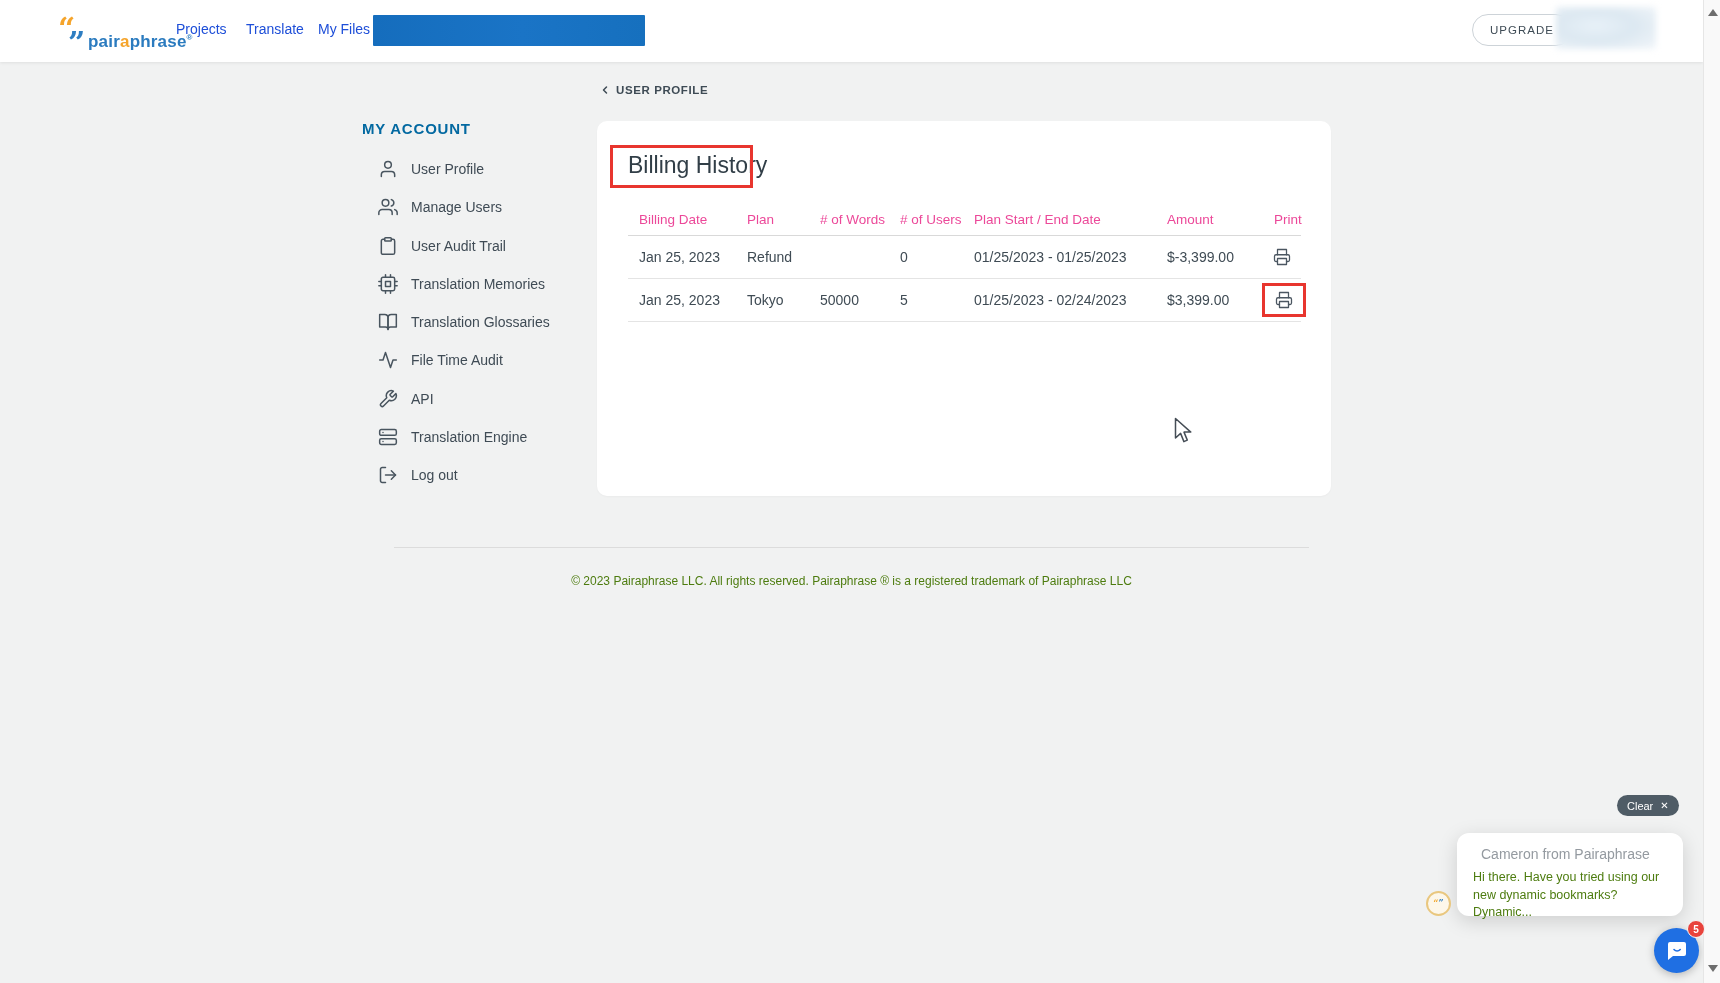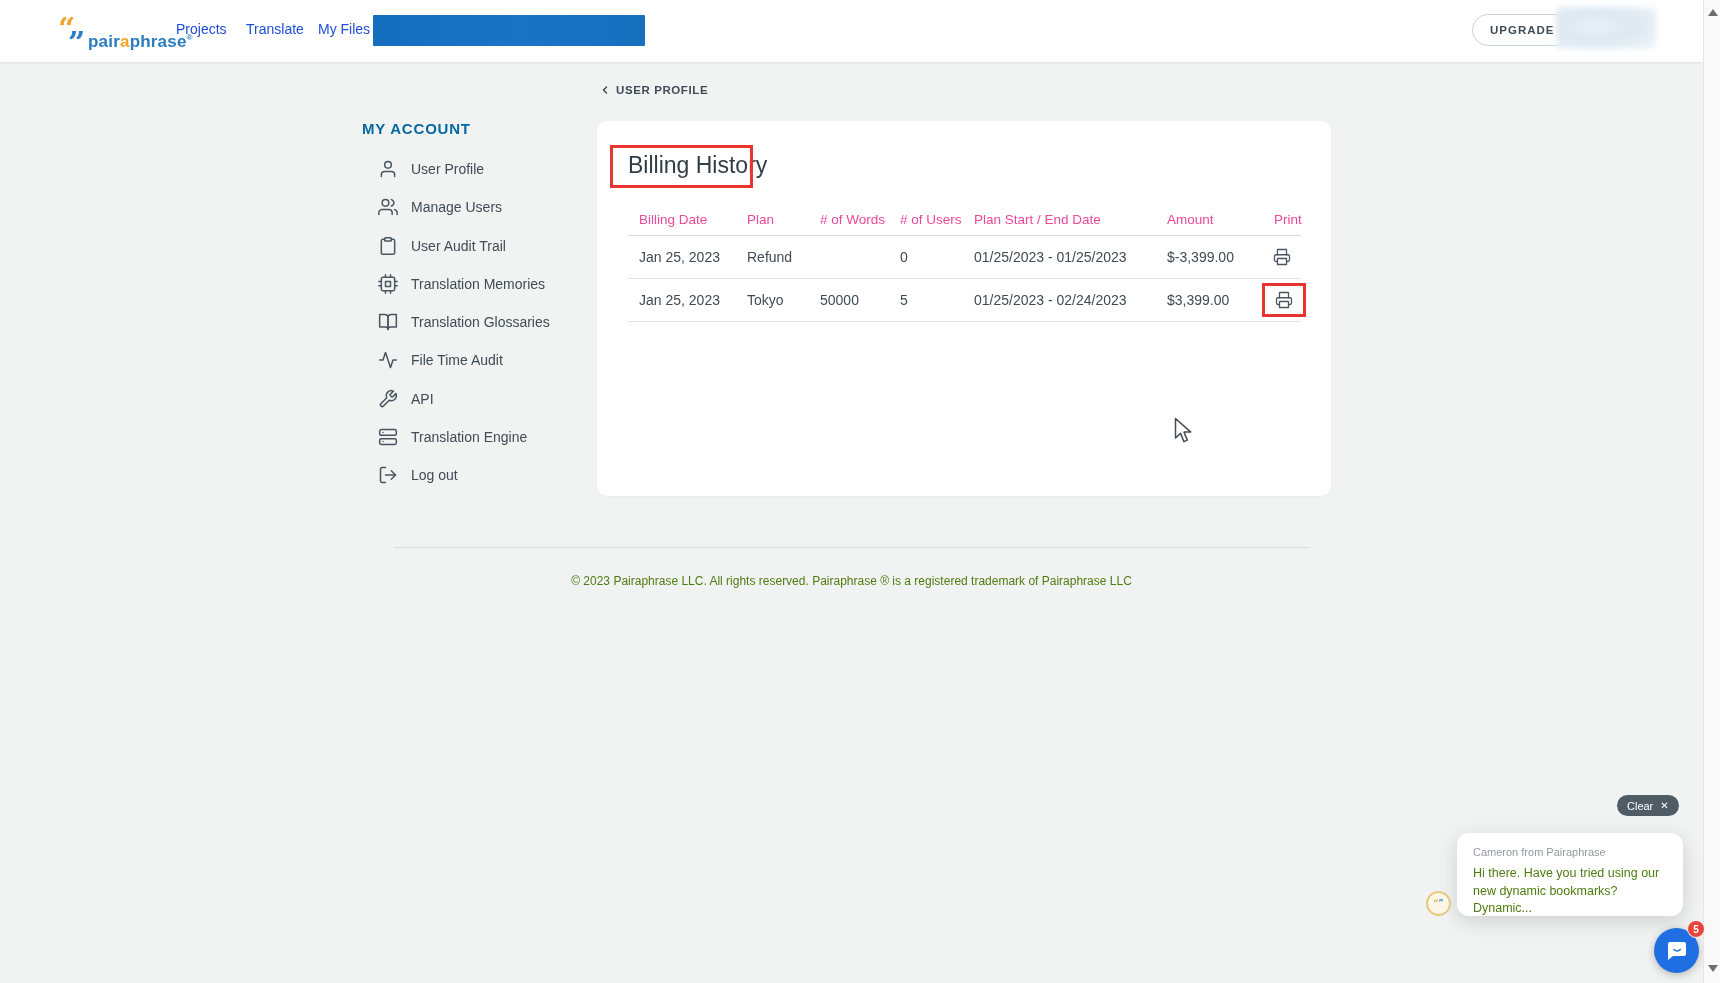--- a/index.html
+++ b/index.html
@@ -15,21 +15,21 @@
   .logo-quote-open { position:absolute; left:0; top:2px; color:#f5a42b; font-size:30px; font-weight:bold; line-height:1; font-family:"DejaVu Serif", serif; }
   .logo-quote-close { position:absolute; left:10px; top:16px; color:#2e7ec2; font-size:30px; font-weight:bold; line-height:1; font-family:"DejaVu Serif", serif; }
   .logo-word { font-size:17px; font-weight:bold; color:#2b7bbf; letter-spacing:.2px; margin-top:20px; }
   .logo-word .mid-a { color:#f5a42b; }
   .logo-reg { font-size:8px; vertical-align:super; color:#2b7bbf; }
   .nav-item { position:absolute; top:21px; font-size:14px; color:#1d4ed8; cursor:pointer; }
   .redacted-banner { position:absolute; left:373px; top:15px; width:272px; height:31px;
                      background:linear-gradient(90deg,#156dbd,#1a74c6 55%,#1670be); border-radius:1px; }
   .upgrade-btn { position:absolute; left:1472px; top:14px; height:32px; padding:0 17px; background:#fff;
                  border:1px solid #cdd3d8; border-radius:17px; font-family:"Liberation Sans",sans-serif;
-                 font-size:11.5px; font-weight:bold; letter-spacing:1px; color:#3e4b55; cursor:pointer; }
+                 font-size:11.5px; font-weight:normal; letter-spacing:1px; color:#3e4b55; cursor:pointer; }
   .avatar-blur { position:absolute; left:1556px; top:7px; width:100px; height:42px; border-radius:3px;
                  background:radial-gradient(ellipse at 40% 45%, #e8f1f8 0%, #dce8f1 45%, #f2f6fa 100%);
                  filter:blur(3px); cursor:pointer; }
 
   
   .scrollbar { position:absolute; right:0; top:0; width:17px; height:983px; background:#f9f9f9;
                border-left:1px solid #e6e6e6; z-index:9; }
   .scroll-arrow { position:absolute; left:4px; width:0; height:0; cursor:pointer; }
   .scroll-up { top:9px; border-left:5px solid transparent; border-right:5px solid transparent; border-bottom:7px solid #6d6d6d; }
   .scroll-down { top:965px; border-left:5px solid transparent; border-right:5px solid transparent; border-top:7px solid #6d6d6d; }
@@ -73,21 +73,21 @@
   .footer-links a { color:#1a6fc4; text-decoration:none; cursor:pointer; }
   .link-sep { color:#8a9298; margin:0 5px; }
 
   
   .chat-clear { position:absolute; left:1617px; top:795px; height:21px; padding:0 10px;
                 display:flex; align-items:center; gap:7px; background:rgba(70,83,94,.95); border-radius:11px;
                 color:#fff; font-size:11px; cursor:pointer; z-index:8; }
   .chat-clear .x { font-size:10px; }
   .chat-card { position:absolute; left:1457px; top:833px; width:226px; height:83px; background:#fff;
                border-radius:12px; box-shadow:0 5px 20px rgba(0,0,0,.15); padding:13px 16px; z-index:7; cursor:pointer; }
-  .chat-sender { font-size:11px; color:#949aa0; margin-bottom:7px; }
+  .chat-sender { font-size:14px; color:#949aa0; margin-bottom:7px;margin-left:8px; }
   .chat-msg { font-size:12.5px; color:#4d7c0f; line-height:1.4; }
   .chat-avatar { position:absolute; left:1426px; top:891px; width:25px; height:25px; border-radius:50%;
                  background:#fdf7ea; border:2px solid #e9c77f; display:flex; align-items:center;
                  justify-content:center; z-index:8; font-family:"DejaVu Serif",serif; font-weight:bold;
                  font-size:9px; line-height:1; }
   .chat-avatar .q1 { color:#f0a832; } .chat-avatar .q2 { color:#2e7ec2; }
   .chat-fab { position:absolute; left:1654px; top:928px; width:45px; height:45px; border-radius:50%;
               background:#1f6fe3; box-shadow:0 2px 8px rgba(0,0,0,.25); display:flex; align-items:center;
               justify-content:center; cursor:pointer; z-index:8; border:none; }
   .chat-badge { position:absolute; left:1687px; top:920px; width:18px; height:18px; border-radius:50%;

